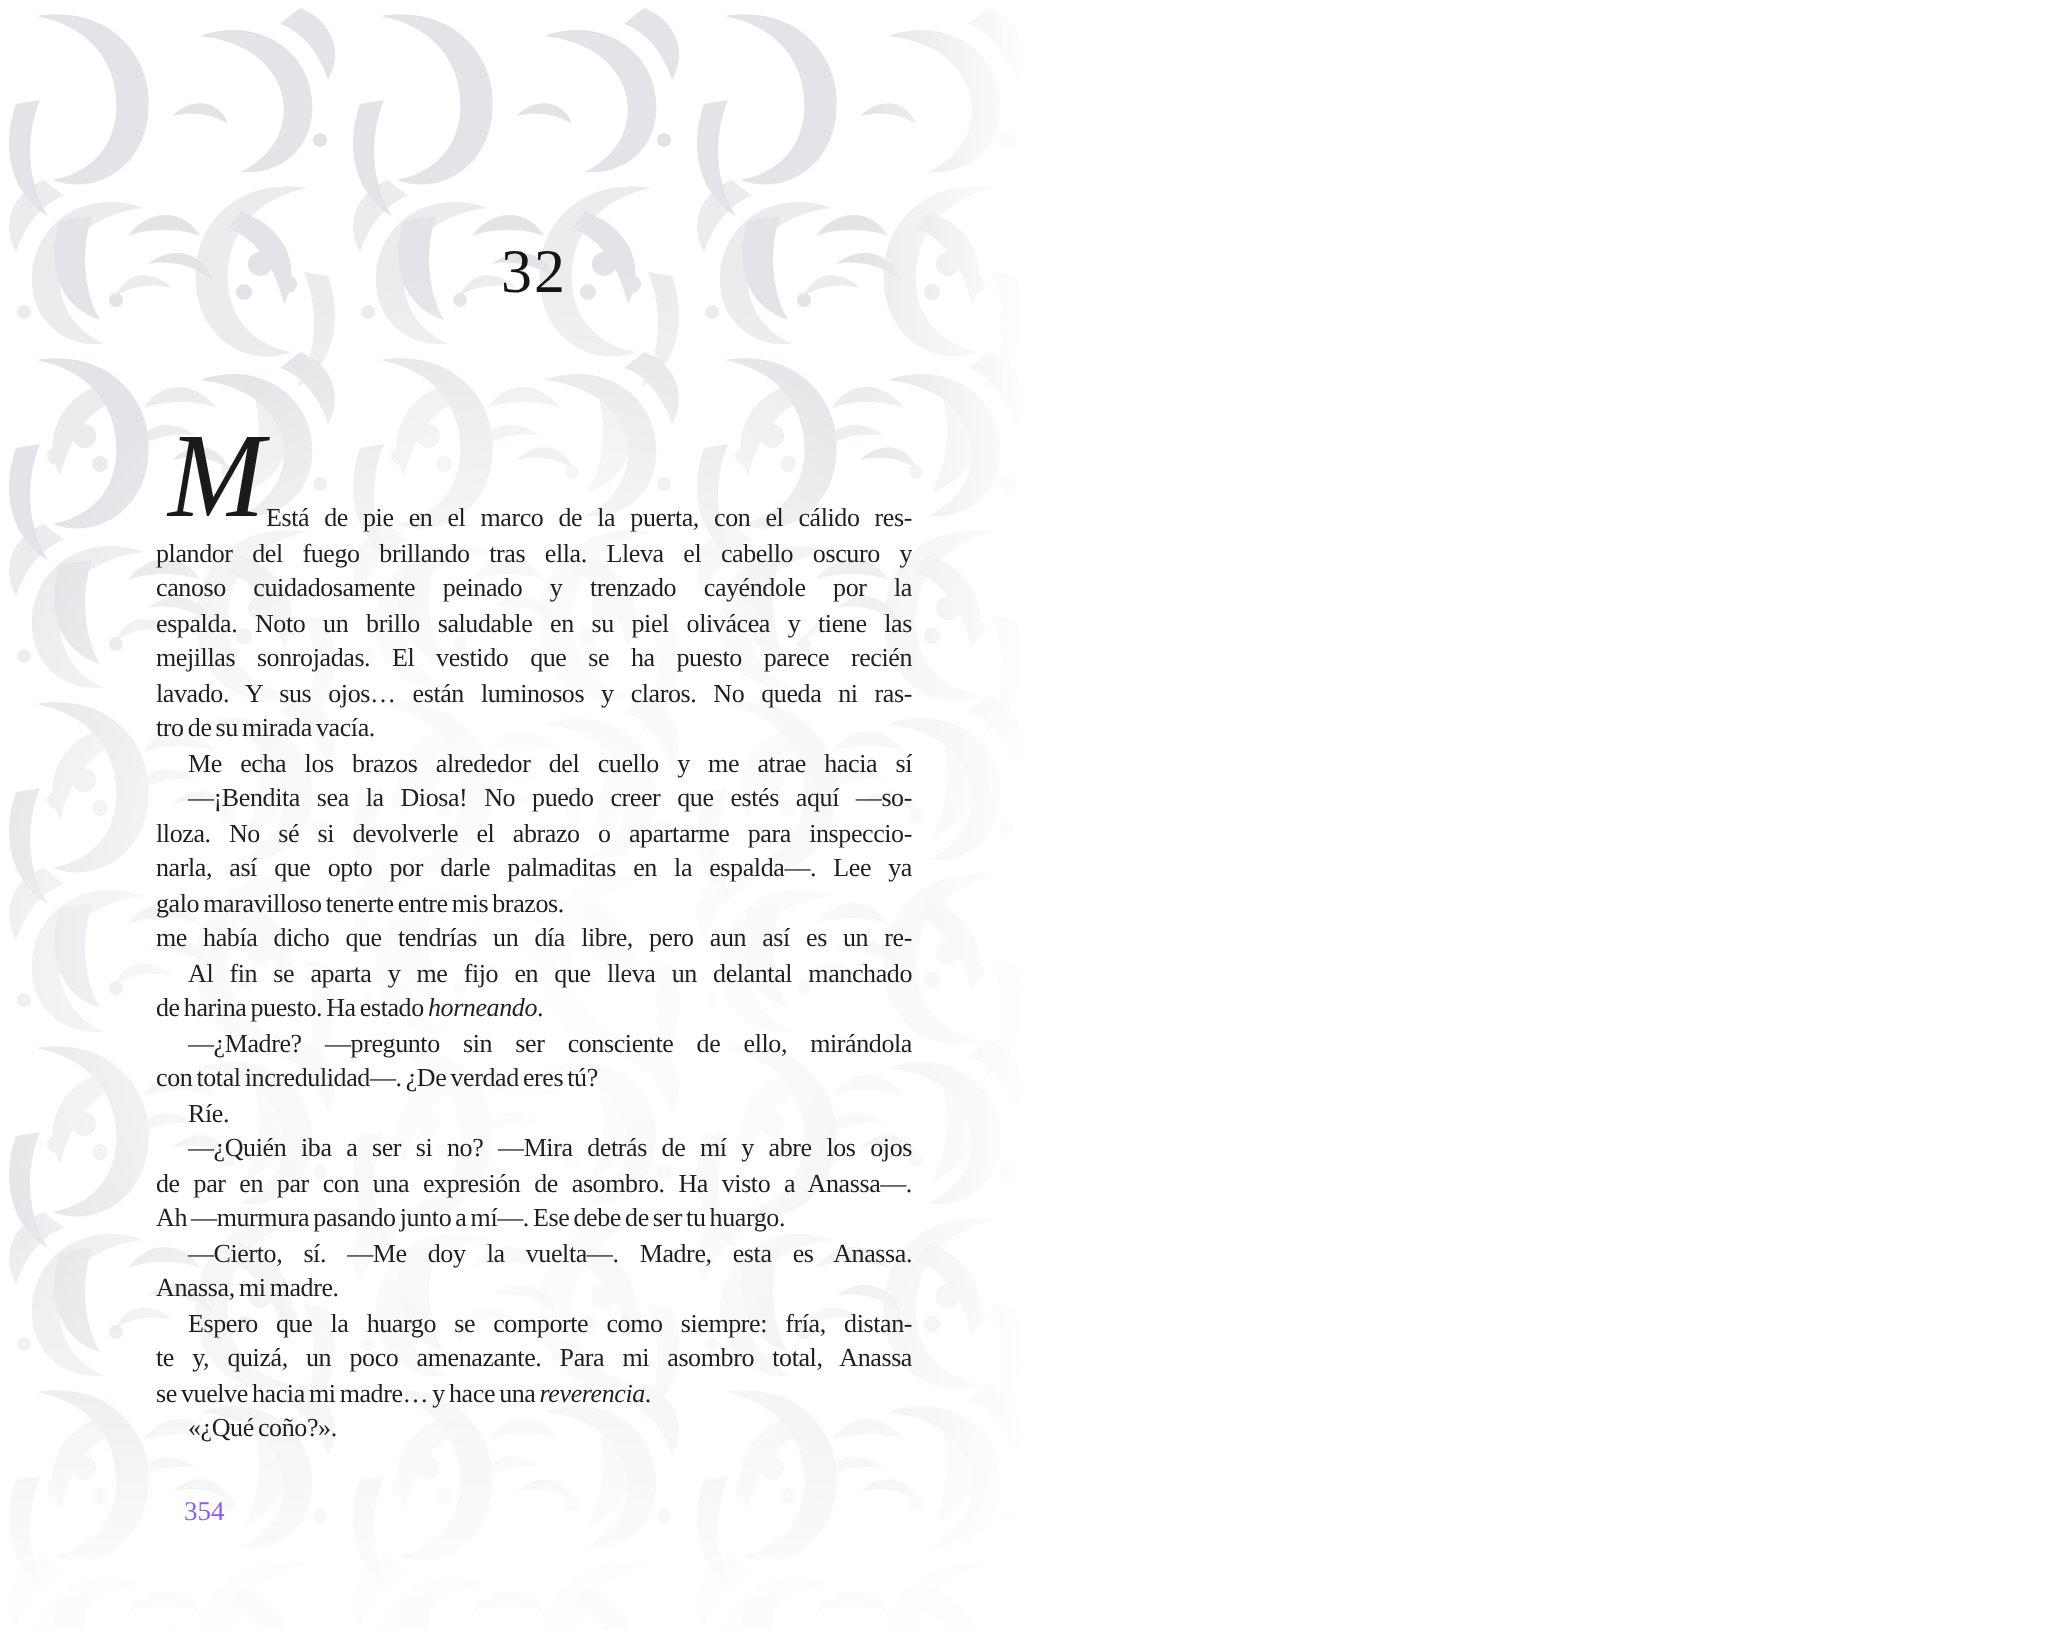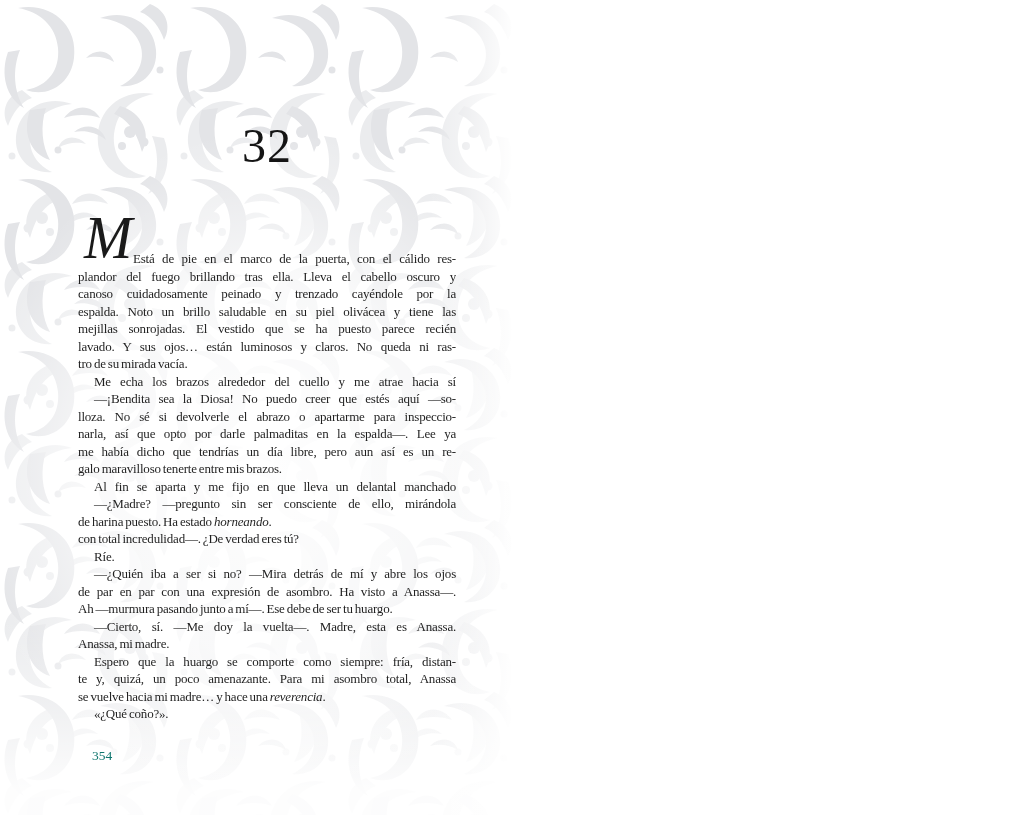--- a/index.html
+++ b/index.html
@@ -26,21 +26,21 @@
       radial-gradient(ellipse 300px 340px at 267px 470px,
         rgba(255,255,255,0.95) 0%, rgba(255,255,255,0.75) 55%, rgba(255,255,255,0) 100%),
       linear-gradient(to right, rgba(255,255,255,0) 430px, rgba(255,255,255,1) 515px),
       linear-gradient(to bottom, rgba(255,255,255,0) 620px, rgba(255,255,255,0.9) 790px);
   }
 
   .chapter {
     position: absolute;
     left: 78px; top: 118px; width: 378px;
     text-align: center;
-    font-size: 48px;
+    font-size: 31px;
     letter-spacing: 1px;
     color: #151515;
   }
 
   .body-text { position: absolute; font-size: 13px; }
   .body-text.left-col  { left: 78px;  top: 222px; width: 378px; }
 
   .line {
     box-sizing: border-box;
     width: 100%;
@@ -67,21 +67,21 @@
     font-style: italic;
     font-weight: 400;
     color: #1a1a1a;
     transform: scaleY(1.04);
   }
 
   .pagenum {
     position: absolute;
     top: 748px;
     font-size: 13.5px;
-    color: #0f766e;
+    color: #8b5cf6;
   }
   .pagenum.pn-left  { left: 92px; }
 </style>
 </head>
 <body>
 
 <div class="spread">
 
   <div class="page left">
 
@@ -121,25 +121,25 @@
         <div class="line">plandor del fuego brillando tras ella. Lleva el cabello oscuro y</div>
         <div class="line">canoso cuidadosamente peinado y trenzado cayéndole por la</div>
         <div class="line">espalda. Noto un brillo saludable en su piel olivácea y tiene las</div>
         <div class="line">mejillas sonrojadas. El vestido que se ha puesto parece recién</div>
         <div class="line">lavado. Y sus ojos… están luminosos y claros. No queda ni ras-</div>
         <div class="line end">tro de su mirada vacía.</div>
         <div class="line ind">Me echa los brazos alrededor del cuello y me atrae hacia sí</div>
         <div class="line ind">—¡Bendita sea la Diosa! No puedo creer que estés aquí —so-</div>
         <div class="line">lloza. No sé si devolverle el abrazo o apartarme para inspeccio-</div>
         <div class="line">narla, así que opto por darle palmaditas en la espalda—. Lee ya</div>
+        <div class="line end">galo maravilloso tenerte entre mis brazos.</div>
         <div class="line">me había dicho que tendrías un día libre, pero aun así es un re-</div>
-        <div class="line end">galo maravilloso tenerte entre mis brazos.</div>
         <div class="line ind">Al fin se aparta y me fijo en que lleva un delantal manchado</div>
+        <div class="line end">de harina puesto. Ha estado <i>horneando</i>.</div>
         <div class="line ind">—¿Madre? —pregunto sin ser consciente de ello, mirándola</div>
-        <div class="line end">de harina puesto. Ha estado <i>horneando</i>.</div>
         <div class="line end">con total incredulidad—. ¿De verdad eres tú?</div>
         <div class="line ind end">Ríe.</div>
         <div class="line ind">—¿Quién iba a ser si no? —Mira detrás de mí y abre los ojos</div>
         <div class="line">de par en par con una expresión de asombro. Ha visto a Anassa—.</div>
         <div class="line end">Ah —murmura pasando junto a mí—. Ese debe de ser tu huargo.</div>
         <div class="line ind">—Cierto, sí. —Me doy la vuelta—. Madre, esta es Anassa.</div>
         <div class="line end">Anassa, mi madre.</div>
         <div class="line ind">Espero que la huargo se comporte como siempre: fría, distan-</div>
         <div class="line">te y, quizá, un poco amenazante. Para mi asombro total, Anassa</div>
         <div class="line end">se vuelve hacia mi madre… y hace una <i>reverencia</i>.</div>

